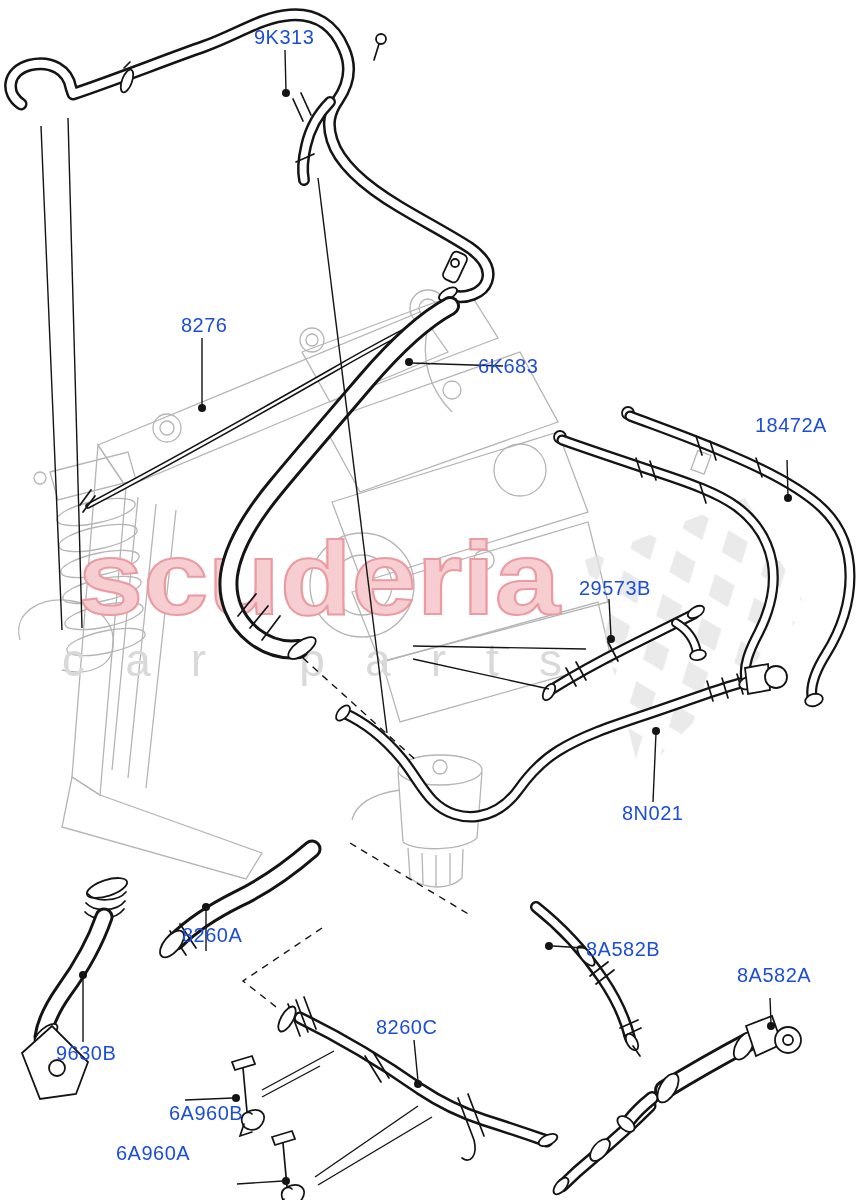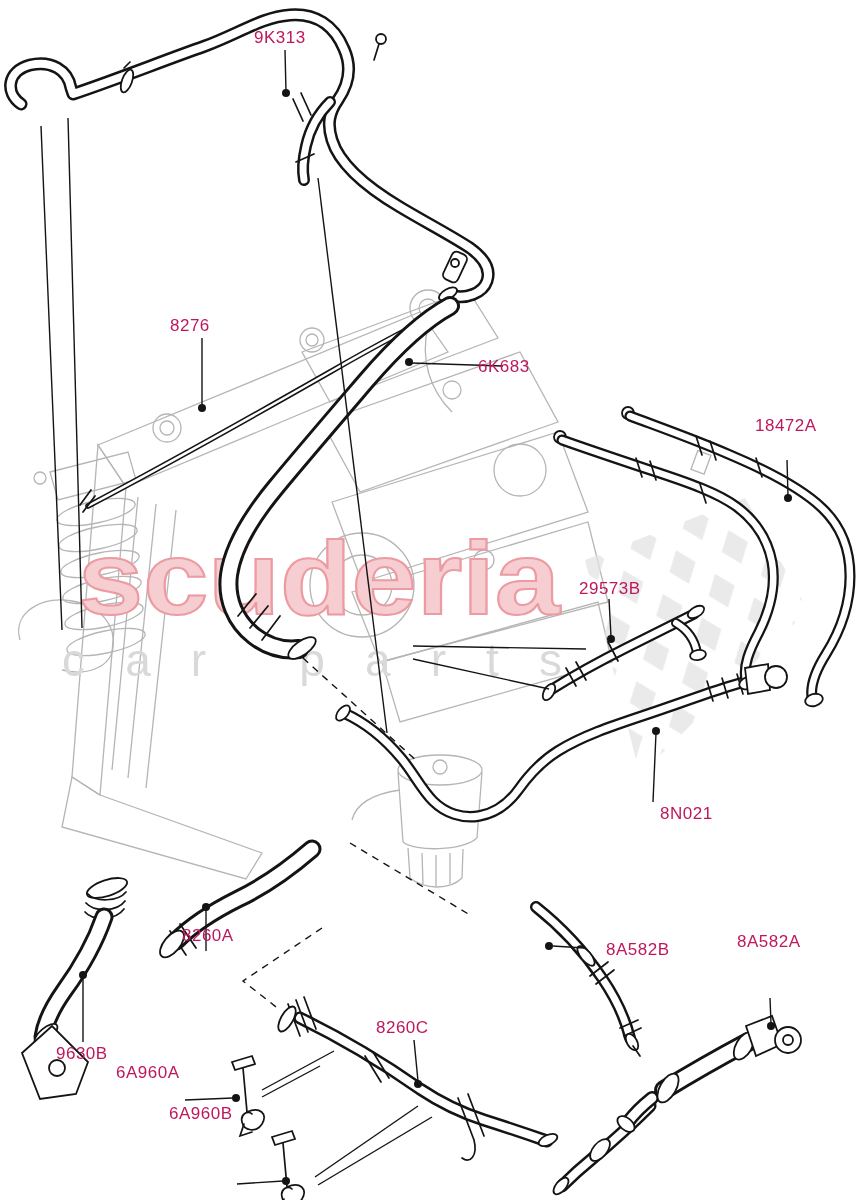--- a/index.html
+++ b/index.html
@@ -11,21 +11,21 @@
   
   .o{fill:none;stroke:#141414;stroke-linecap:round;stroke-linejoin:round;}
   .i{fill:none;stroke:#ffffff;stroke-linecap:round;stroke-linejoin:round;}
   .k{fill:none;stroke:#141414;stroke-width:1.7;stroke-linecap:round;}
   .kf{fill:#ffffff;stroke:#141414;stroke-width:1.8;}
   .thin{fill:none;stroke:#141414;stroke-width:1.4;}
   .dash{fill:none;stroke:#141414;stroke-width:1.4;stroke-dasharray:7 6;}
   .g{fill:none;stroke:#b5b5b5;stroke-width:1.3;}
   .dot{fill:#141414;stroke:none;}
   .part-label{
-    position:absolute;color:#be185d;font-size:17px;line-height:19px;
+    position:absolute;color:#1d4ed8;font-size:20px;line-height:19px;
     white-space:nowrap;letter-spacing:.5px;
   }
   .wm-brand{font-weight:bold;fill:#f6cdd0;stroke:#eb9ba1;stroke-width:2px;}
   .wm-tag{fill:#d9d9d9;}
 </style>
 </head>
 <body>
 
 <div class="canvas">
 <svg width="856" height="1200" viewBox="0 0 856 1200" xmlns="http://www.w3.org/2000/svg">
@@ -250,25 +250,25 @@
     <line class="thin" x1="237" y1="1184" x2="283" y2="1181"></line>
         <circle class="dot" cx="286" cy="1181" r="4"></circle>
     <line class="thin" x1="553" y1="946" x2="584" y2="948"></line>
         <circle class="dot" cx="549" cy="946" r="4"></circle>
     <line class="thin" x1="770" y1="998" x2="771" y2="1023"></line>
         <circle class="dot" cx="771" cy="1026" r="4"></circle>
   </g>
 </svg>
 
 <div class="part-label" style="left:254px;top:28px">9K313</div>
-<div class="part-label" style="left:170px;top:316px">8276</div>
+<div class="part-label" style="left:181px;top:316px">8276</div>
 <div class="part-label" style="left:478px;top:357px">6K683</div>
 <div class="part-label" style="left:755px;top:416px">18472A</div>
 <div class="part-label" style="left:579px;top:579px">29573B</div>
-<div class="part-label" style="left:660px;top:804px">8N021</div>
+<div class="part-label" style="left:622px;top:804px">8N021</div>
 <div class="part-label" style="left:182px;top:926px">8260A</div>
 <div class="part-label" style="left:56px;top:1044px">9630B</div>
 <div class="part-label" style="left:376px;top:1018px">8260C</div>
-<div class="part-label" style="left:116px;top:1063px">6A960A</div>
+<div class="part-label" style="left:116px;top:1144px">6A960A</div>
 <div class="part-label" style="left:169px;top:1104px">6A960B</div>
-<div class="part-label" style="left:606px;top:940px">8A582B</div>
-<div class="part-label" style="left:737px;top:932px">8A582A</div>
+<div class="part-label" style="left:586px;top:940px">8A582B</div>
+<div class="part-label" style="left:737px;top:966px">8A582A</div>
 </div>
 
 </body></html>

